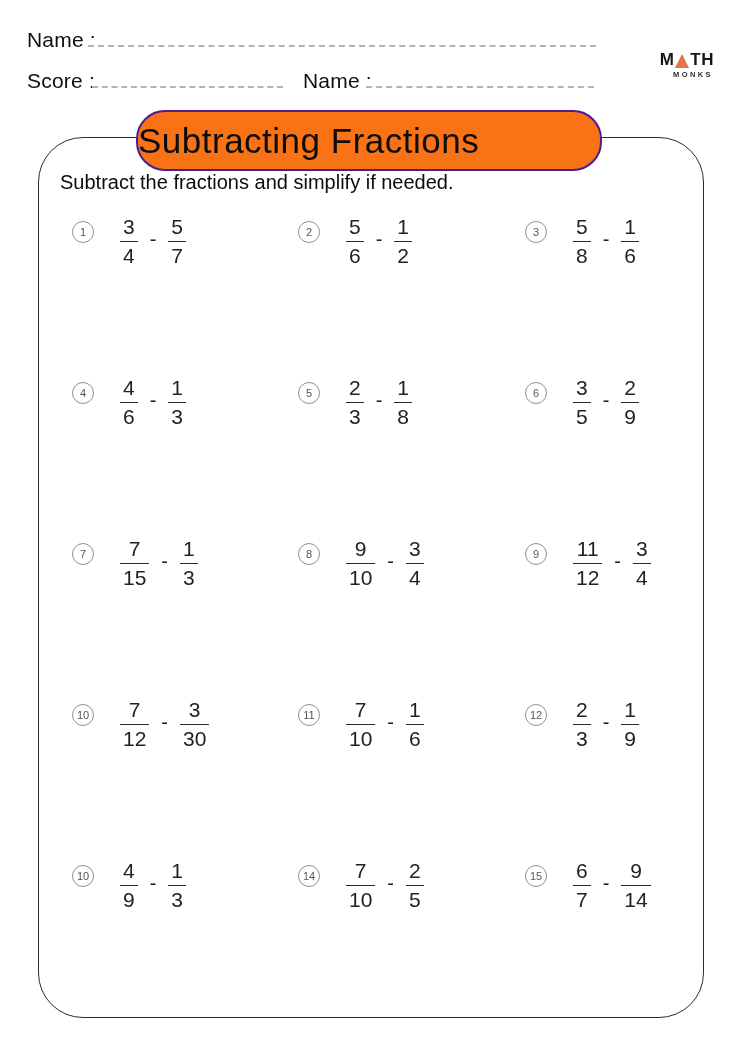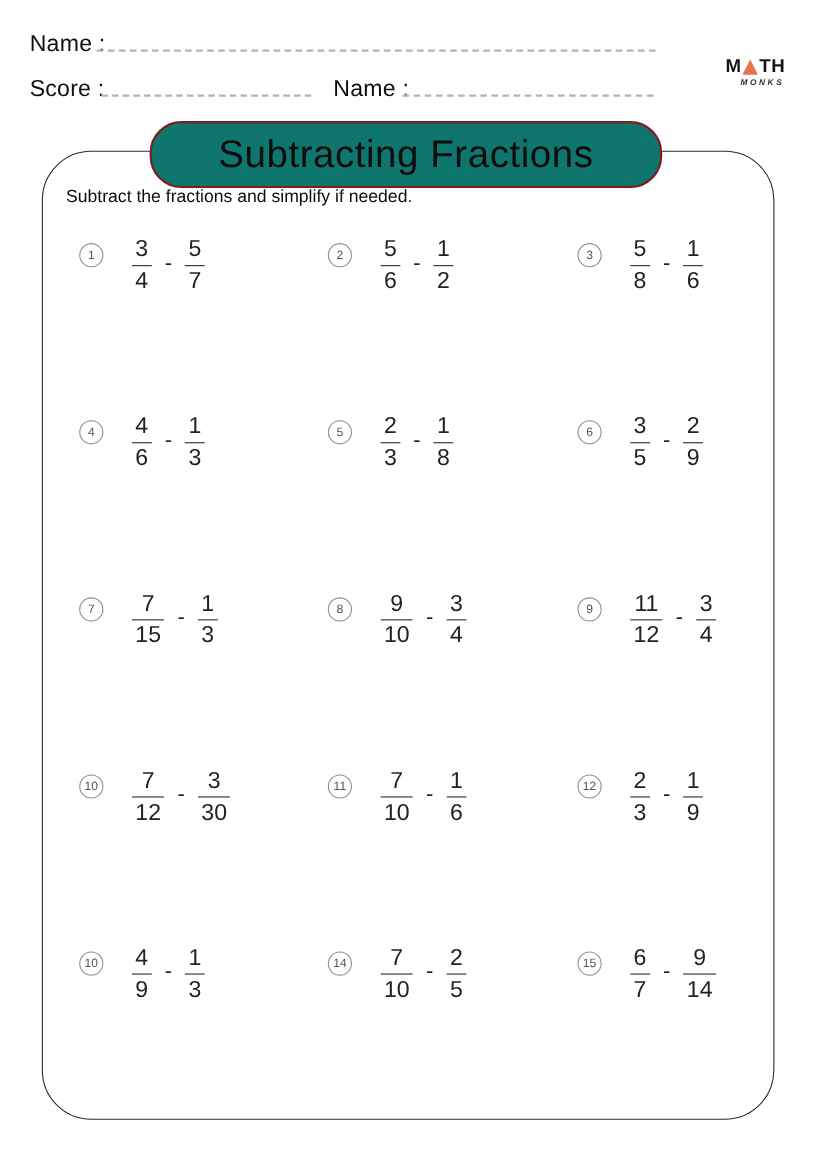--- a/index.html
+++ b/index.html
@@ -63,37 +63,36 @@
     border-bottom: 14px solid #E4724A;
     margin: 0 1px 0 1px;
   }
   .logo-monks {
     font-size: 7.5px;
     font-weight: bold;
     letter-spacing: 2.4px;
     color: #2e2e2e;
     margin-top: 2px;
     padding-right: 1px;
-    font-style: italic;
   }
 
   
   .title-box {
     position: absolute;
     left: 136px;
     top: 110px;
     width: 462px;
     height: 57px;
-    background: #0f766e;
-    border: 2px solid #7f1d1d;
+    background: #f97316;
+    border: 2px solid #4c1d95;
     border-radius: 29px;
     z-index: 2;
     display: flex;
     align-items: center;
-    justify-content: center;
+    justify-content: flex-start;
   }
   .title-text {
     font-size: 35px;
     color: #0d0d0d;
     letter-spacing: 0.5px;
     white-space: nowrap;
   }
 
   
   .main-box {
@@ -106,21 +105,21 @@
     border-radius: 45px;
     background: #ffffff;
     z-index: 1;
     box-sizing: border-box;
   }
 
   .instruction {
     position: absolute;
     left: 60px;
     top: 171px;
-    font-size: 16px;
+    font-size: 20px;
     color: #0c0c0c;
     z-index: 2;
   }
 
   
   .problems-grid {
     position: absolute;
     left: 72px;
     top: 200px;
     width: 612px;

